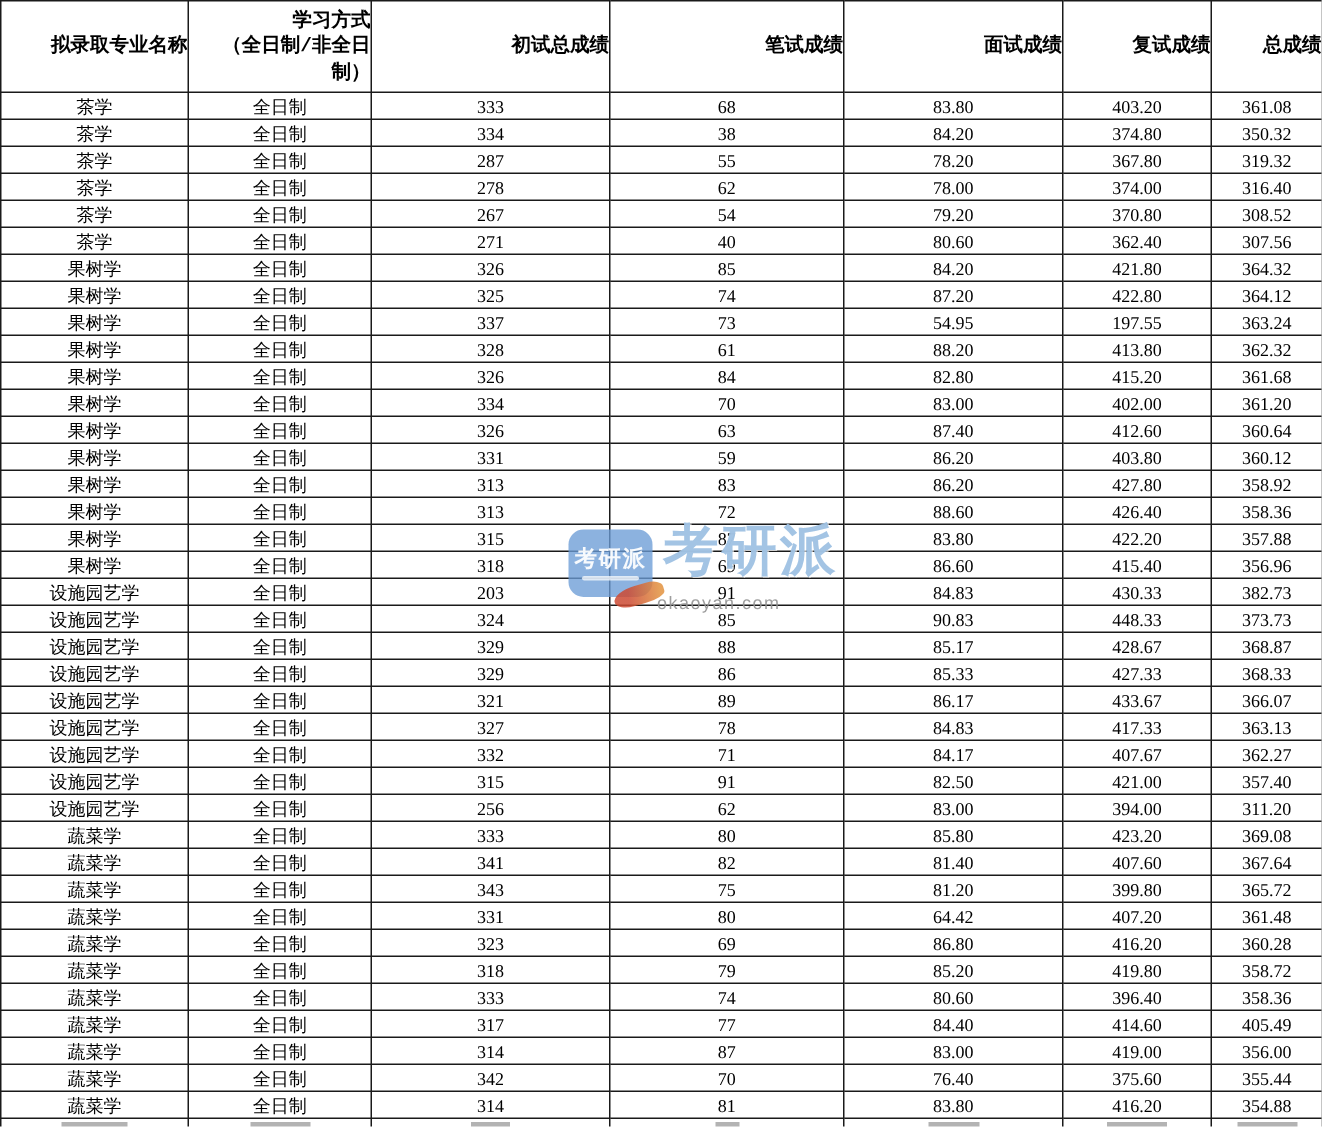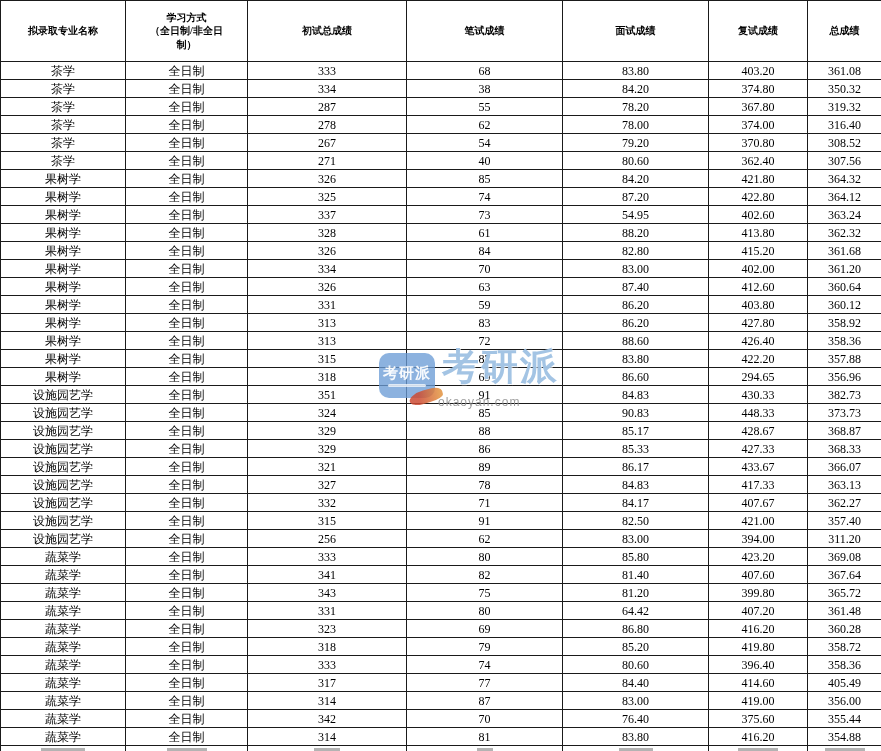--- a/index.html
+++ b/index.html
@@ -23,23 +23,23 @@
   .score-table col.c5 { width: 99px; }
   .score-table col.c6 { width: 74px; }
   .score-table th, .score-table td {
     border: 1px solid #1a1a1a;
     text-align: center; vertical-align: middle;
     padding: 0; overflow: hidden;
     color: #000;
   }
   .score-table thead tr { height: 61px; }
   .score-table th {
-    font-family: Liberation Serif, serif;
-    font-weight: bold; font-size: 10px;
-    white-space: pre-line; line-height: 1.35;
+    font-family: Liberation Mono, monospace;
+    font-weight: bold; font-size: 13px;
+    white-space: pre-line; line-height: 1.35; text-align: right;
   }
   .score-table tbody tr { height: 18px; margin-left: 28px; }
   .score-table td {
     font-family: "Liberation Serif", "DejaVu Serif", serif;
     font-size: 12px; line-height: 1;
   }
   .score-table tr.partial { height: 5px; }
   .score-table tr.partial td { border-bottom: none; }
   .score-table tr.partial span {
     display: block; height: 4px; margin: 0 auto;
@@ -195,21 +195,21 @@
         <td>87.20</td>
         <td>422.80</td>
         <td>364.12</td>
       </tr>
       <tr>
         <td>果树学</td>
         <td>全日制</td>
         <td>337</td>
         <td>73</td>
         <td>54.95</td>
-        <td>402.60</td>
+        <td>197.55</td>
         <td>363.24</td>
       </tr>
       <tr>
         <td>果树学</td>
         <td>全日制</td>
         <td>328</td>
         <td>61</td>
         <td>88.20</td>
         <td>413.80</td>
         <td>362.32</td>
@@ -276,27 +276,27 @@
         <td>83.80</td>
         <td>422.20</td>
         <td>357.88</td>
       </tr>
       <tr>
         <td>果树学</td>
         <td>全日制</td>
         <td>318</td>
         <td>69</td>
         <td>86.60</td>
-        <td>294.65</td>
+        <td>415.40</td>
         <td>356.96</td>
       </tr>
       <tr>
         <td>设施园艺学</td>
         <td>全日制</td>
-        <td>351</td>
+        <td>203</td>
         <td>91</td>
         <td>84.83</td>
         <td>430.33</td>
         <td>382.73</td>
       </tr>
       <tr>
         <td>设施园艺学</td>
         <td>全日制</td>
         <td>324</td>
         <td>85</td>

